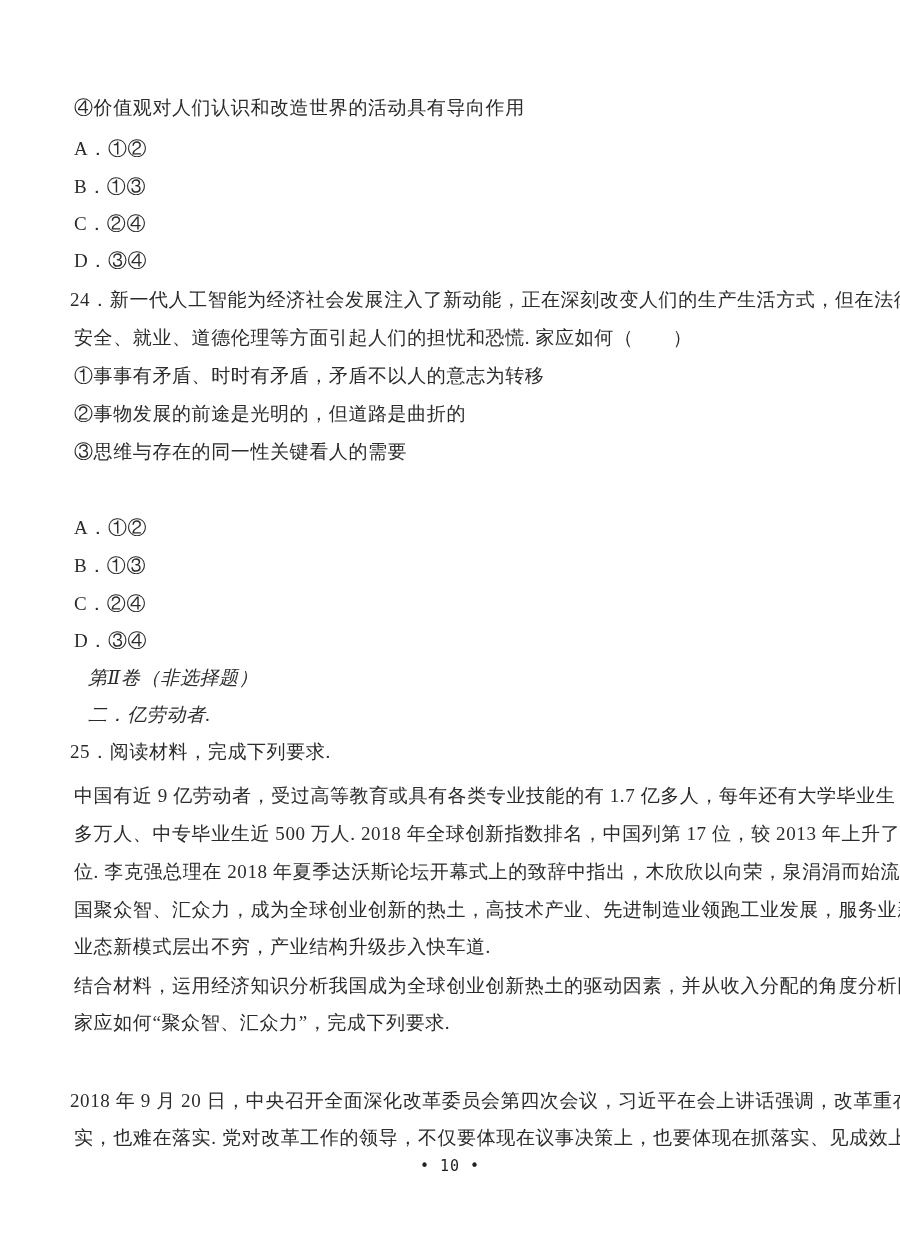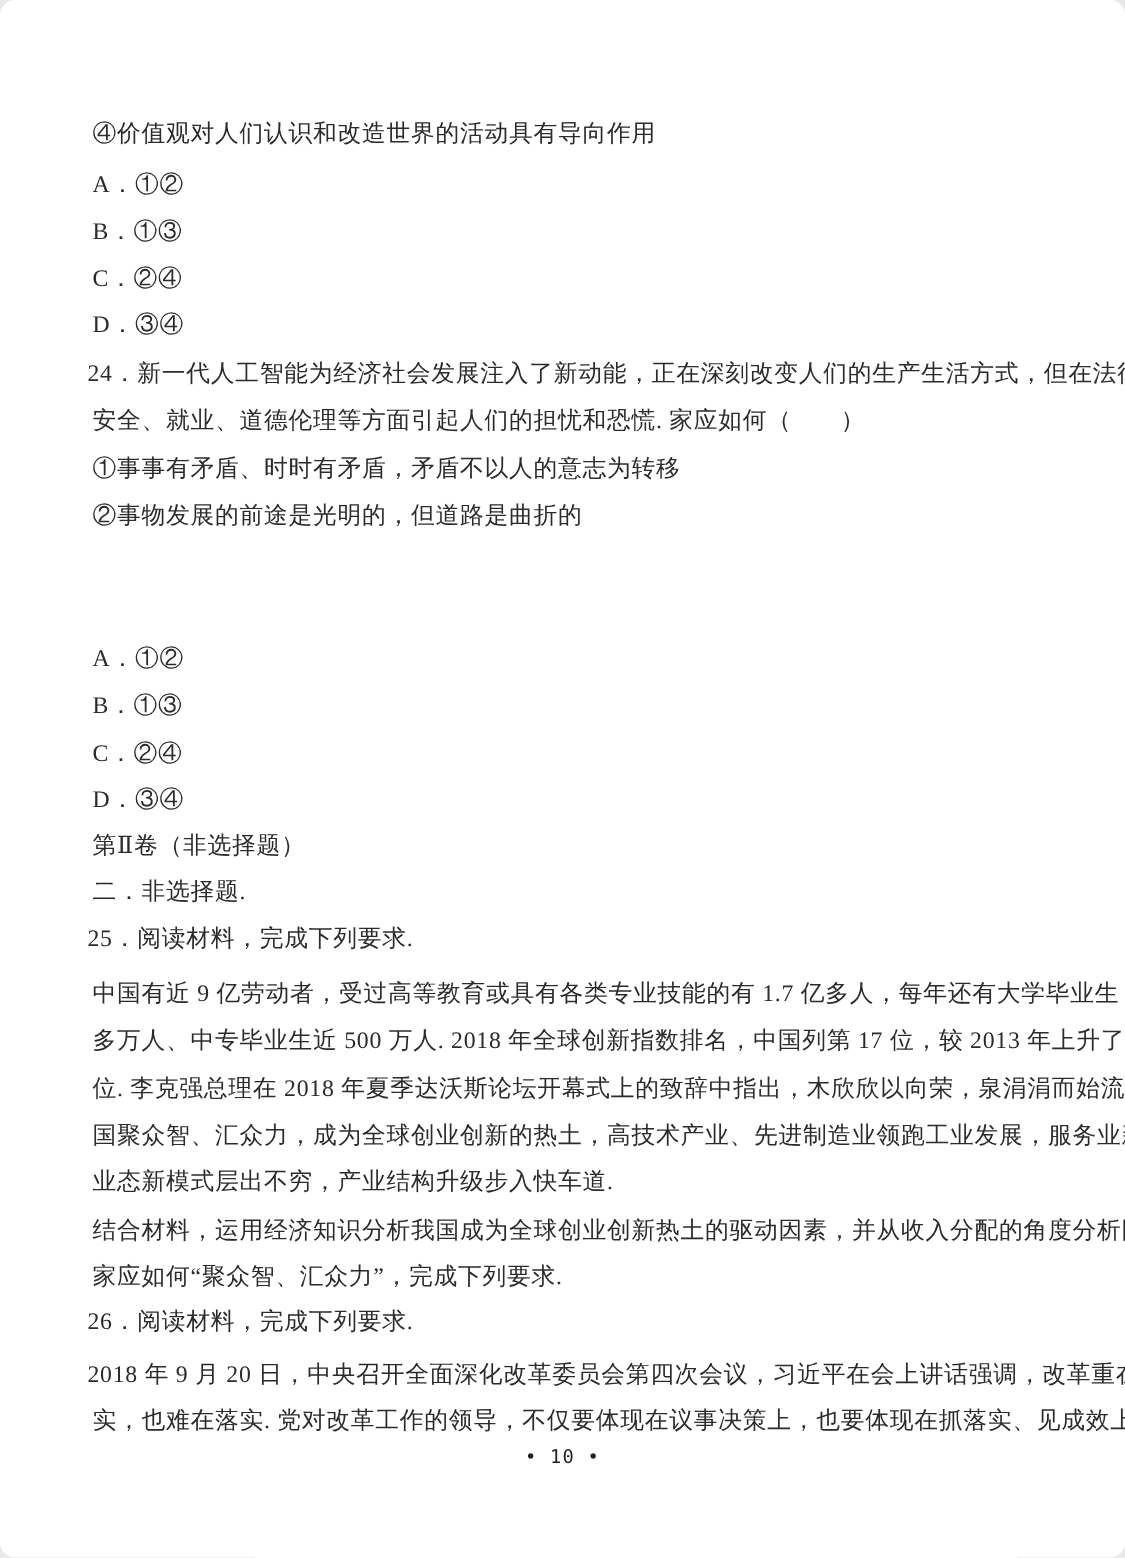--- a/index.html
+++ b/index.html
@@ -5,33 +5,32 @@
   html,body{margin:0;padding:0;background:#e8e8e8;}
   .page{
     position:relative;
     width:900px;
     height:1246px;
     margin:0 auto;
     background:#ffffff;
     overflow:hidden;
     font-family:"Liberation Serif","DejaVu Serif",serif;
     color:#2b2b2b;
-    border-radius:12px;
   }
   .line{
     position:absolute;
     left:74px;
     transform:translateY(-50%);
     font-size:19px;
     letter-spacing:0.6px;
     white-space:pre;
     line-height:1;
   }
   .qnum{left:70px;}
-  .heading{left:74px;}
+  .heading{left:88px;font-style:italic;}
   .footer-line{
     left:0;
     width:100%;
     text-align:center;
     font-size:15px;
     letter-spacing:1px;
     font-family:"DejaVu Sans Mono","Liberation Mono",monospace;
     color:#222;
   }
 </style>
@@ -43,36 +42,36 @@
   <div class="line" style="top:107px">④价值观对人们认识和改造世界的活动具有导向作用</div>
   <div class="line" style="top:148px">A．①②</div>
   <div class="line" style="top:186px">B．①③</div>
   <div class="line" style="top:223px">C．②④</div>
   <div class="line" style="top:260px">D．③④</div>
 
   <div class="line qnum" style="top:299px">24．新一代人工智能为经济社会发展注入了新动能，正在深刻改变人们的生产生活方式，但在法律、</div>
   <div class="line" style="top:337px">安全、就业、道德伦理等方面引起人们的担忧和恐慌. 家应如何（　　）</div>
   <div class="line" style="top:413px">②事物发展的前途是光明的，但道路是曲折的</div>
   <div class="line" style="top:375px">①事事有矛盾、时时有矛盾，矛盾不以人的意志为转移</div>
+  <div class="line" style="top:451px">③思维与存在的同一性关键看人的需要</div>
   <div class="line" style="top:527px">A．①②</div>
   <div class="line" style="top:565px">B．①③</div>
   <div class="line" style="top:603px">C．②④</div>
   <div class="line" style="top:640px">D．③④</div>
 
   <div class="line heading" style="top:677px">第Ⅱ卷（非选择题）</div>
-  <div class="line heading" style="top:714px">二．非选择题.</div>
+  <div class="line heading" style="top:714px">二．亿劳动者.</div>
 
   <div class="line qnum" style="top:751px">25．阅读材料，完成下列要求.</div>
   <div class="line" style="top:795px">中国有近 9 亿劳动者，受过高等教育或具有各类专业技能的有 1.7 亿多人，每年还有大学毕业生 800</div>
   <div class="line" style="top:833px">多万人、中专毕业生近 500 万人. 2018 年全球创新指数排名，中国列第 17 位，较 2013 年上升了 18</div>
   <div class="line" style="top:871px">位. 李克强总理在 2018 年夏季达沃斯论坛开幕式上的致辞中指出，木欣欣以向荣，泉涓涓而始流. 中</div>
   <div class="line" style="top:909px">国聚众智、汇众力，成为全球创业创新的热土，高技术产业、先进制造业领跑工业发展，服务业新</div>
   <div class="line" style="top:946px">业态新模式层出不穷，产业结构升级步入快车道.</div>
   <div class="line" style="top:985px">结合材料，运用经济知识分析我国成为全球创业创新热土的驱动因素，并从收入分配的角度分析国</div>
   <div class="line" style="top:1022px">家应如何“聚众智、汇众力”，完成下列要求.</div>
 
-  <div class="line qnum" style="top:1058px">26．阅读材料，完成下列要求.</div>
   <div class="line qnum" style="top:1100px">2018 年 9 月 20 日，中央召开全面深化改革委员会第四次会议，习近平在会上讲话强调，改革重在落</div>
   <div class="line" style="top:1137px">实，也难在落实. 党对改革工作的领导，不仅要体现在议事决策上，也要体现在抓落实、见成效上. 对</div>
 
   <div class="line footer-line" style="top:1166px">• 10 •</div>
 
 </div>
 
 </body></html>

